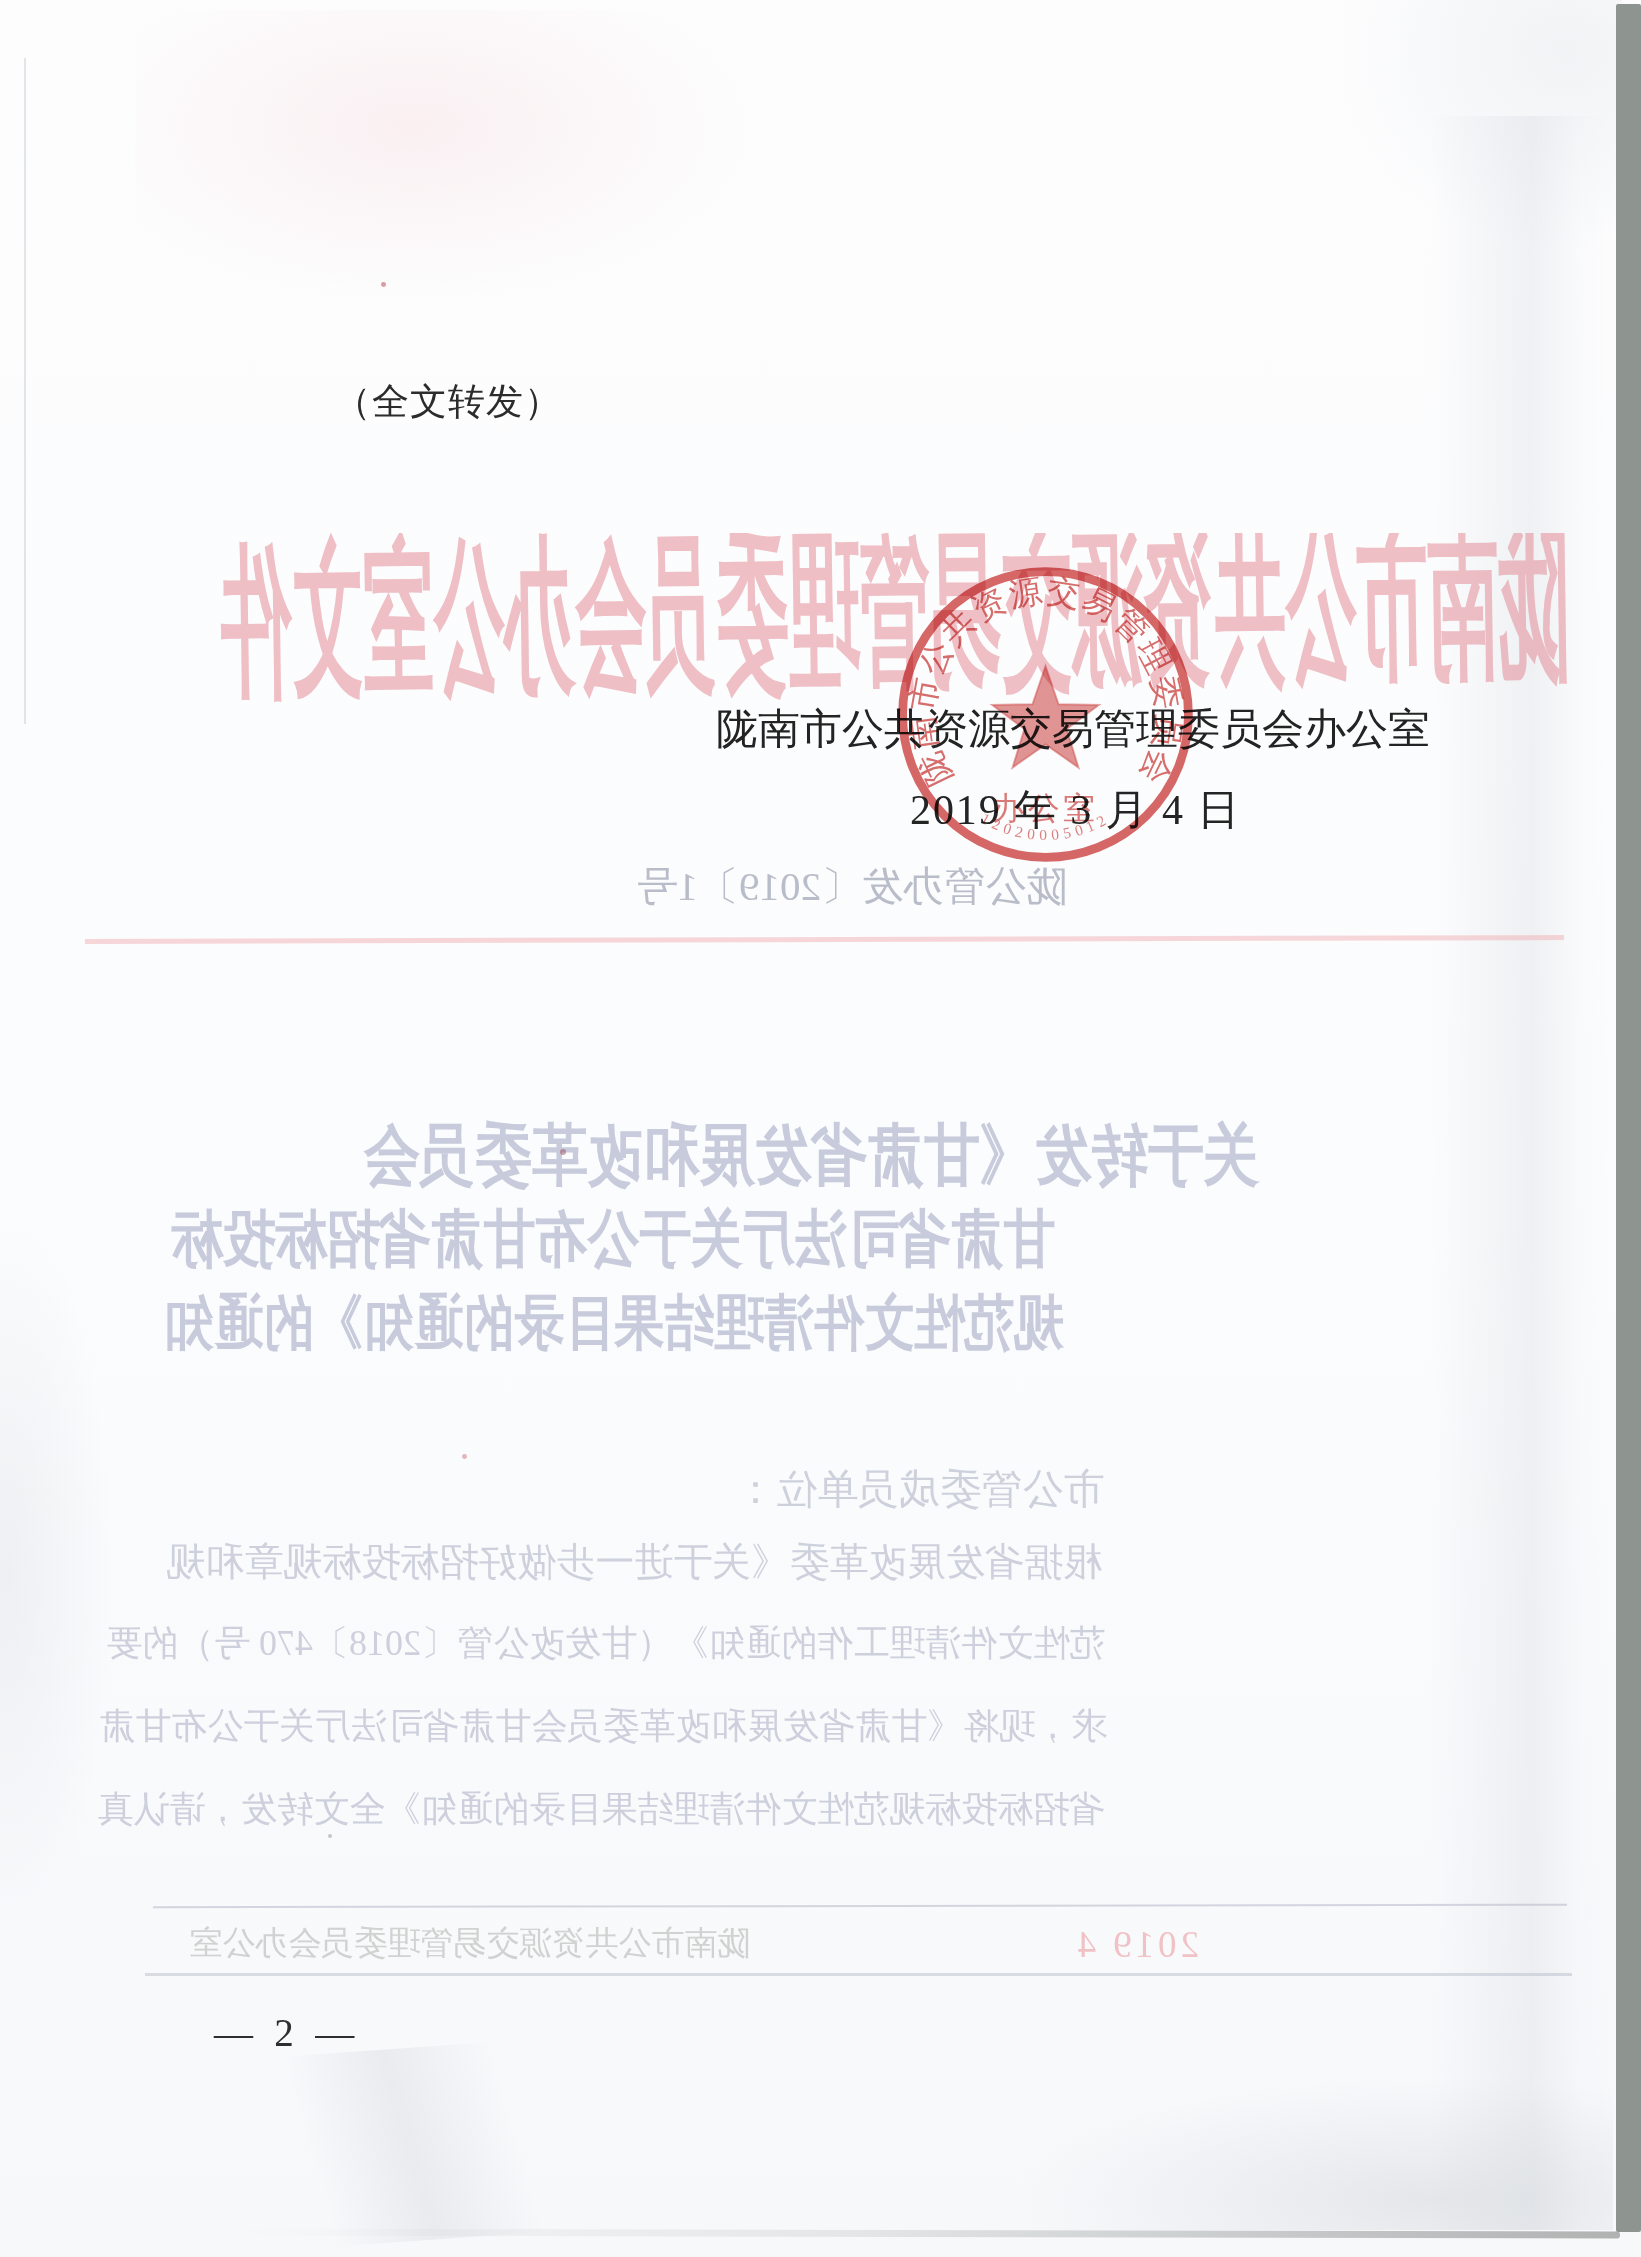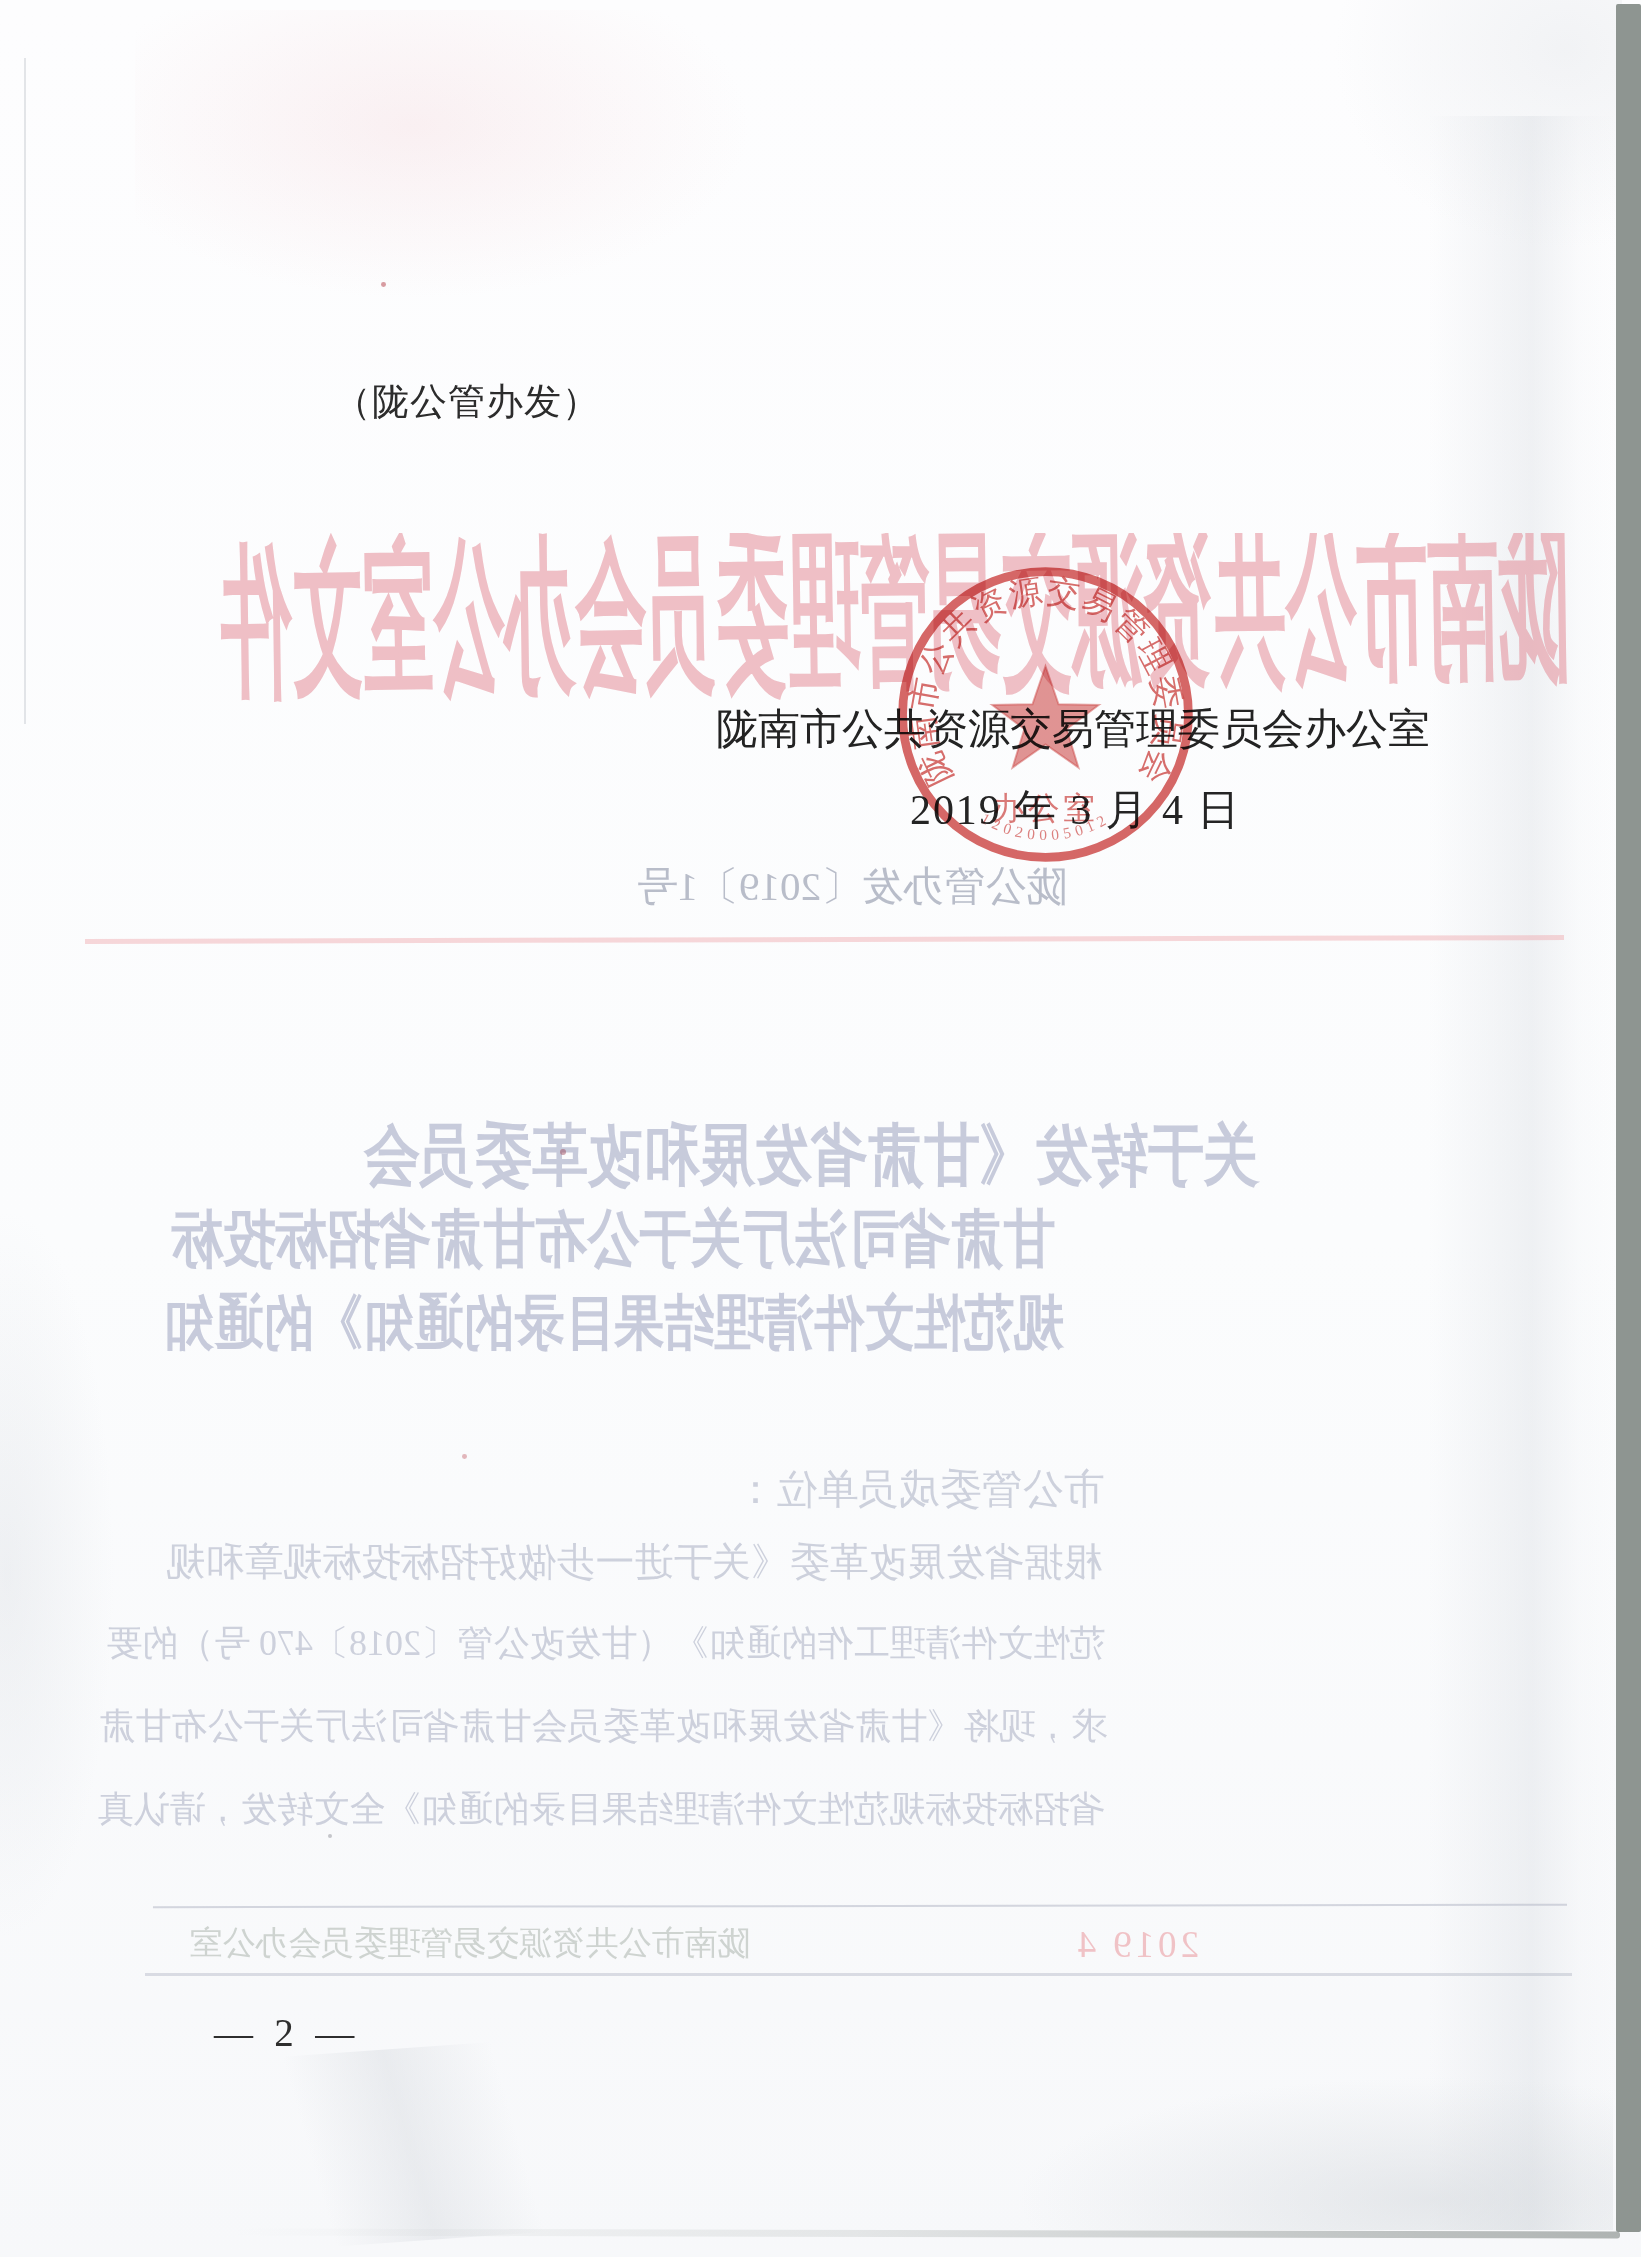--- a/index.html
+++ b/index.html
@@ -72,21 +72,21 @@
   <div class="abs crease-right"></div>
   <div class="abs shade-midleft"></div>
   <div class="abs shade-bl"></div>
   <div class="abs shade-br"></div>
   <div class="abs fold-line"></div>
 
   <div class="abs bleed-header">
     <span class="bleed-header-text">陇南市公共资源交易管理委员会办公室文件</span>
   </div>
 
-  <div class="abs notice">（陇公管办发）</div>
+  <div class="abs notice">（全文转发）</div>
   <div class="abs issuer">陇南市公共资源交易管理委员会办公室</div>
   <div class="abs date">2019 年 3 月 4 日</div>
 
   <svg class="abs seal" viewBox="0 0 320 320">
     <defs>
       <path id="ringPath" d="M 82.4 246.2 A 116 116 0 1 1 237.6 246.2" fill="none"></path>
       <path id="serialPath" d="M 51 230.8 A 130 130 0 0 0 269 230.8" fill="none"></path>
     </defs>
     <circle cx="160" cy="160" r="148" fill="none" stroke="#cd403d" stroke-width="9" opacity="0.85"></circle>
     <polygon points="160,110 173.5,149.4 215.2,150.1 181.9,175.1 194.1,214.9 160,191 125.9,214.9 138.1,175.1 104.8,150.1 146.5,149.4" fill="#cd403d" fill-opacity="0.6" stroke="#cd403d" stroke-opacity="0.5" stroke-width="2"></polygon>

